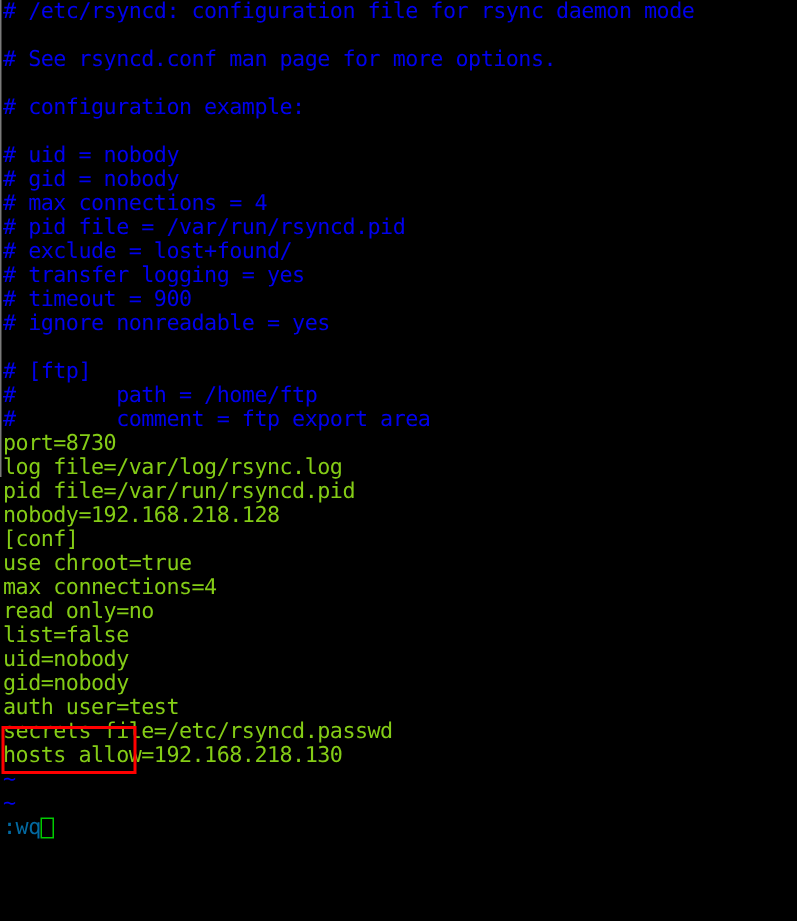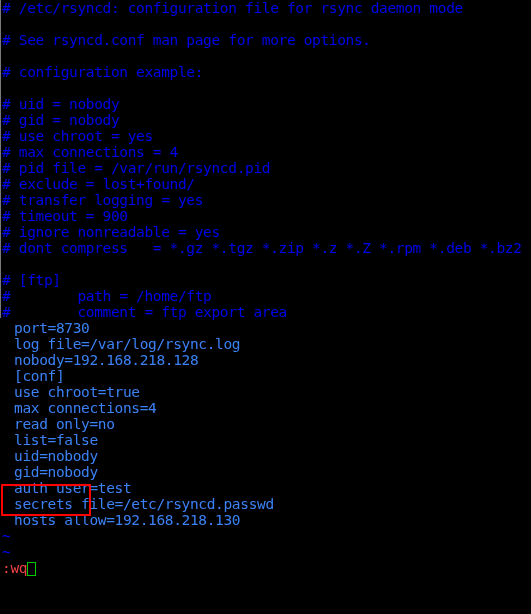--- a/index.html
+++ b/index.html
@@ -44,23 +44,23 @@
   .line {
     height: 16px;
     line-height: 16px;
     font-size: 14.5px;
     letter-spacing: -0.35px;
     white-space: pre;
     padding-left: 2px;
     margin: 0;
   }
   .comment  { color: #0000ee; }
-  .text     { color: #3b82f6; margin-left: 12px; }
+  .text     { color: #84cc16; }
   .tilde    { color: #0000ee; }
-  .cmdline  { color: #ef4444; }
+  .cmdline  { color: #0369a1; }
 
   
   #annotation-box {
     position: absolute;
     left: 1px;
     top: 484px;
     width: 90px;
     height: 32px;
     border: 2px solid #ff0000;
     box-sizing: border-box;
@@ -88,34 +88,33 @@
 
   <div id="buffer">
       <div class="line comment"># /etc/rsyncd: configuration file for rsync daemon mode</div>
       <div class="line comment"></div>
       <div class="line comment"># See rsyncd.conf man page for more options.</div>
       <div class="line comment"></div>
       <div class="line comment"># configuration example:</div>
       <div class="line comment"></div>
       <div class="line comment"># uid = nobody</div>
       <div class="line comment"># gid = nobody</div>
-      <div class="line comment"># use chroot = yes</div>
       <div class="line comment"># max connections = 4</div>
       <div class="line comment"># pid file = /var/run/rsyncd.pid</div>
       <div class="line comment"># exclude = lost+found/</div>
       <div class="line comment"># transfer logging = yes</div>
       <div class="line comment"># timeout = 900</div>
       <div class="line comment"># ignore nonreadable = yes</div>
-      <div class="line comment"># dont compress   = *.gz *.tgz *.zip *.z *.Z *.rpm *.deb *.bz2</div>
       <div class="line comment"></div>
       <div class="line comment"># [ftp]</div>
       <div class="line comment">#        path = /home/ftp</div>
       <div class="line comment">#        comment = ftp export area</div>
       <div class="line text">port=8730</div>
       <div class="line text">log file=/var/log/rsync.log</div>
+      <div class="line text">pid file=/var/run/rsyncd.pid</div>
       <div class="line text">nobody=192.168.218.128</div>
       <div class="line text">[conf]</div>
       <div class="line text">use chroot=true</div>
       <div class="line text">max connections=4</div>
       <div class="line text">read only=no</div>
       <div class="line text">list=false</div>
       <div class="line text">uid=nobody</div>
       <div class="line text">gid=nobody</div>
       <div class="line text">auth user=test</div>
       <div class="line text">secrets file=/etc/rsyncd.passwd</div>

